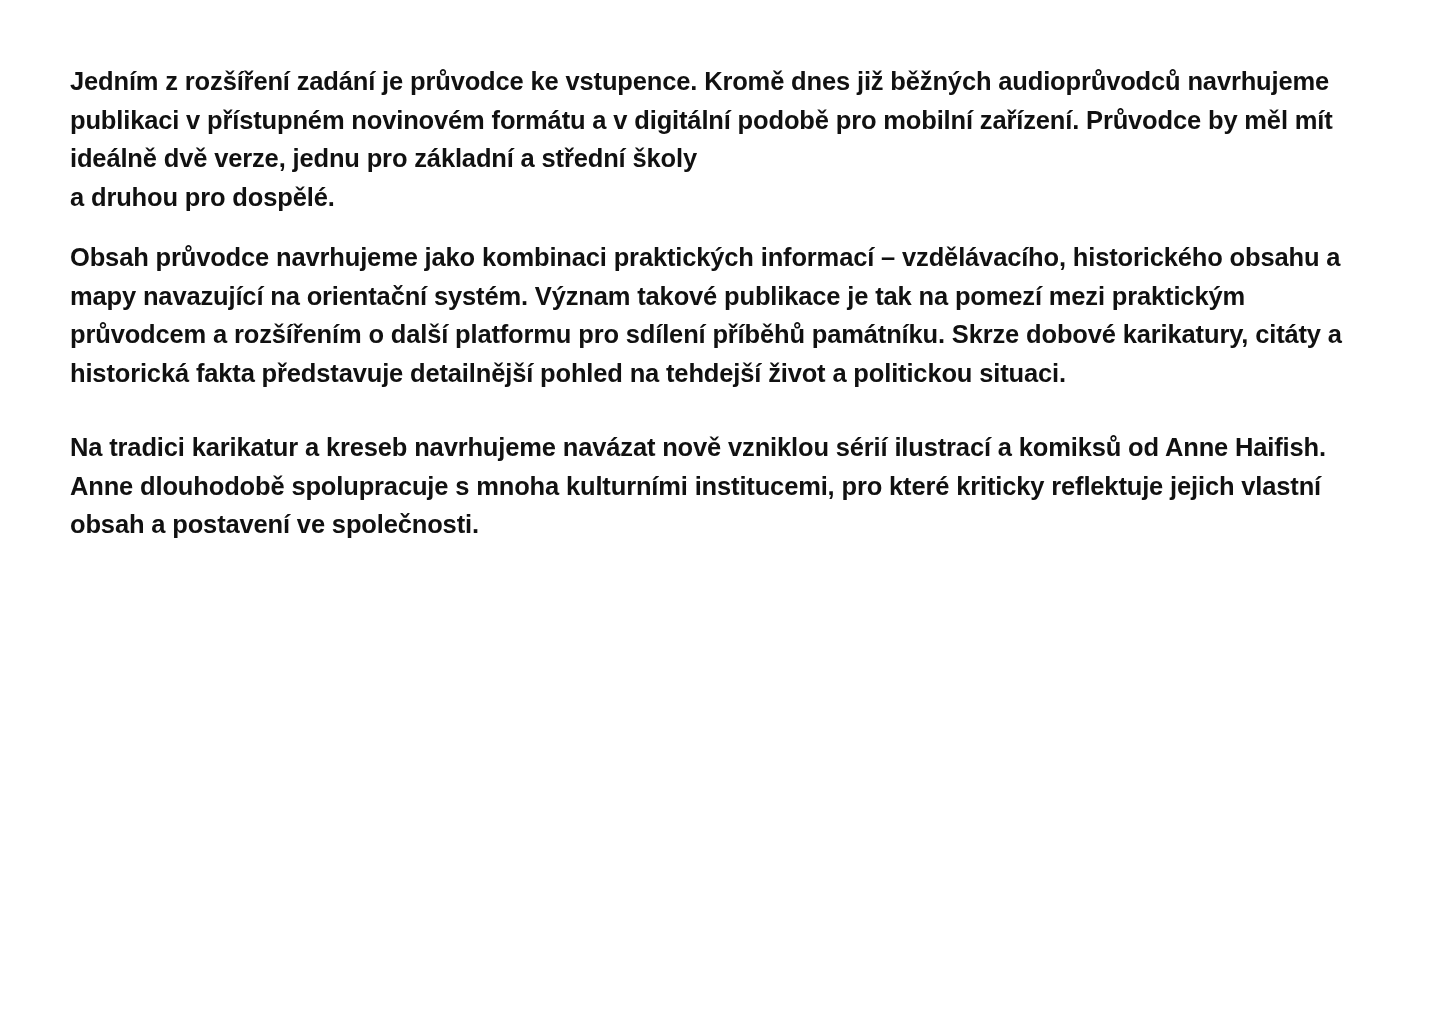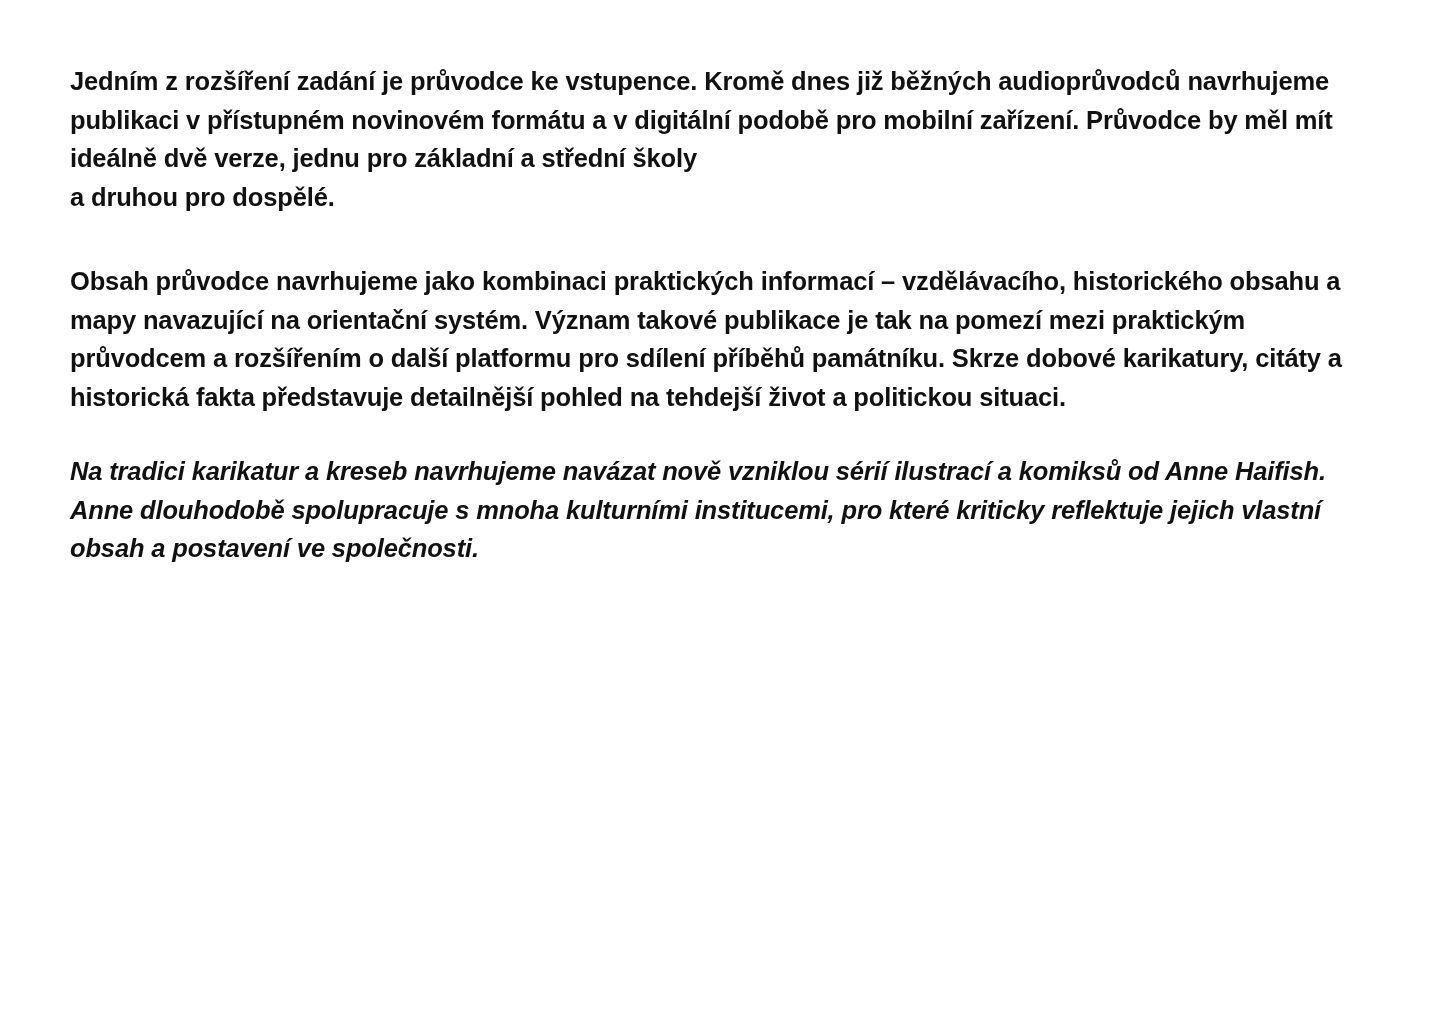--- a/index.html
+++ b/index.html
@@ -29,23 +29,22 @@
     font-size: 25.5px;
     line-height: 38.5px;
     font-weight: 700;
     letter-spacing: -0.15px;
     margin: 0 0 36px 0;
     color: #111111;
     white-space: pre-line;
   }
   .para:last-child {
     margin-bottom: 16px;
-    font-style: italic;
   }
-  .para.p1 { margin-bottom: 46px; }
+  .para.p1 { margin-bottom: 22px; }
   .para.p2 { margin-bottom: 36px; }
 </style>
 </head>
 <body>
 
 <div class="page">
   <div class="body-copy">
     <p class="para p1">Jedním z rozšíření zadání je průvodce ke vstupence. Kromě dnes již běžných audioprůvodců navrhujeme publikaci v přístupném novinovém formátu a v digitální podobě pro mobilní zařízení. Průvodce by měl mít ideálně dvě verze, jednu pro základní a střední školy
 a druhou pro dospělé.</p>
     <p class="para p2">Obsah průvodce navrhujeme jako kombinaci praktických informací – vzdělávacího, historického obsahu a mapy navazující na orientační systém. Význam takové publikace je tak na pomezí mezi praktickým průvodcem a rozšířením o další platformu pro sdílení příběhů památníku. Skrze dobové karikatury, citáty a historická fakta představuje detailnější pohled na tehdejší život a politickou situaci.</p>

